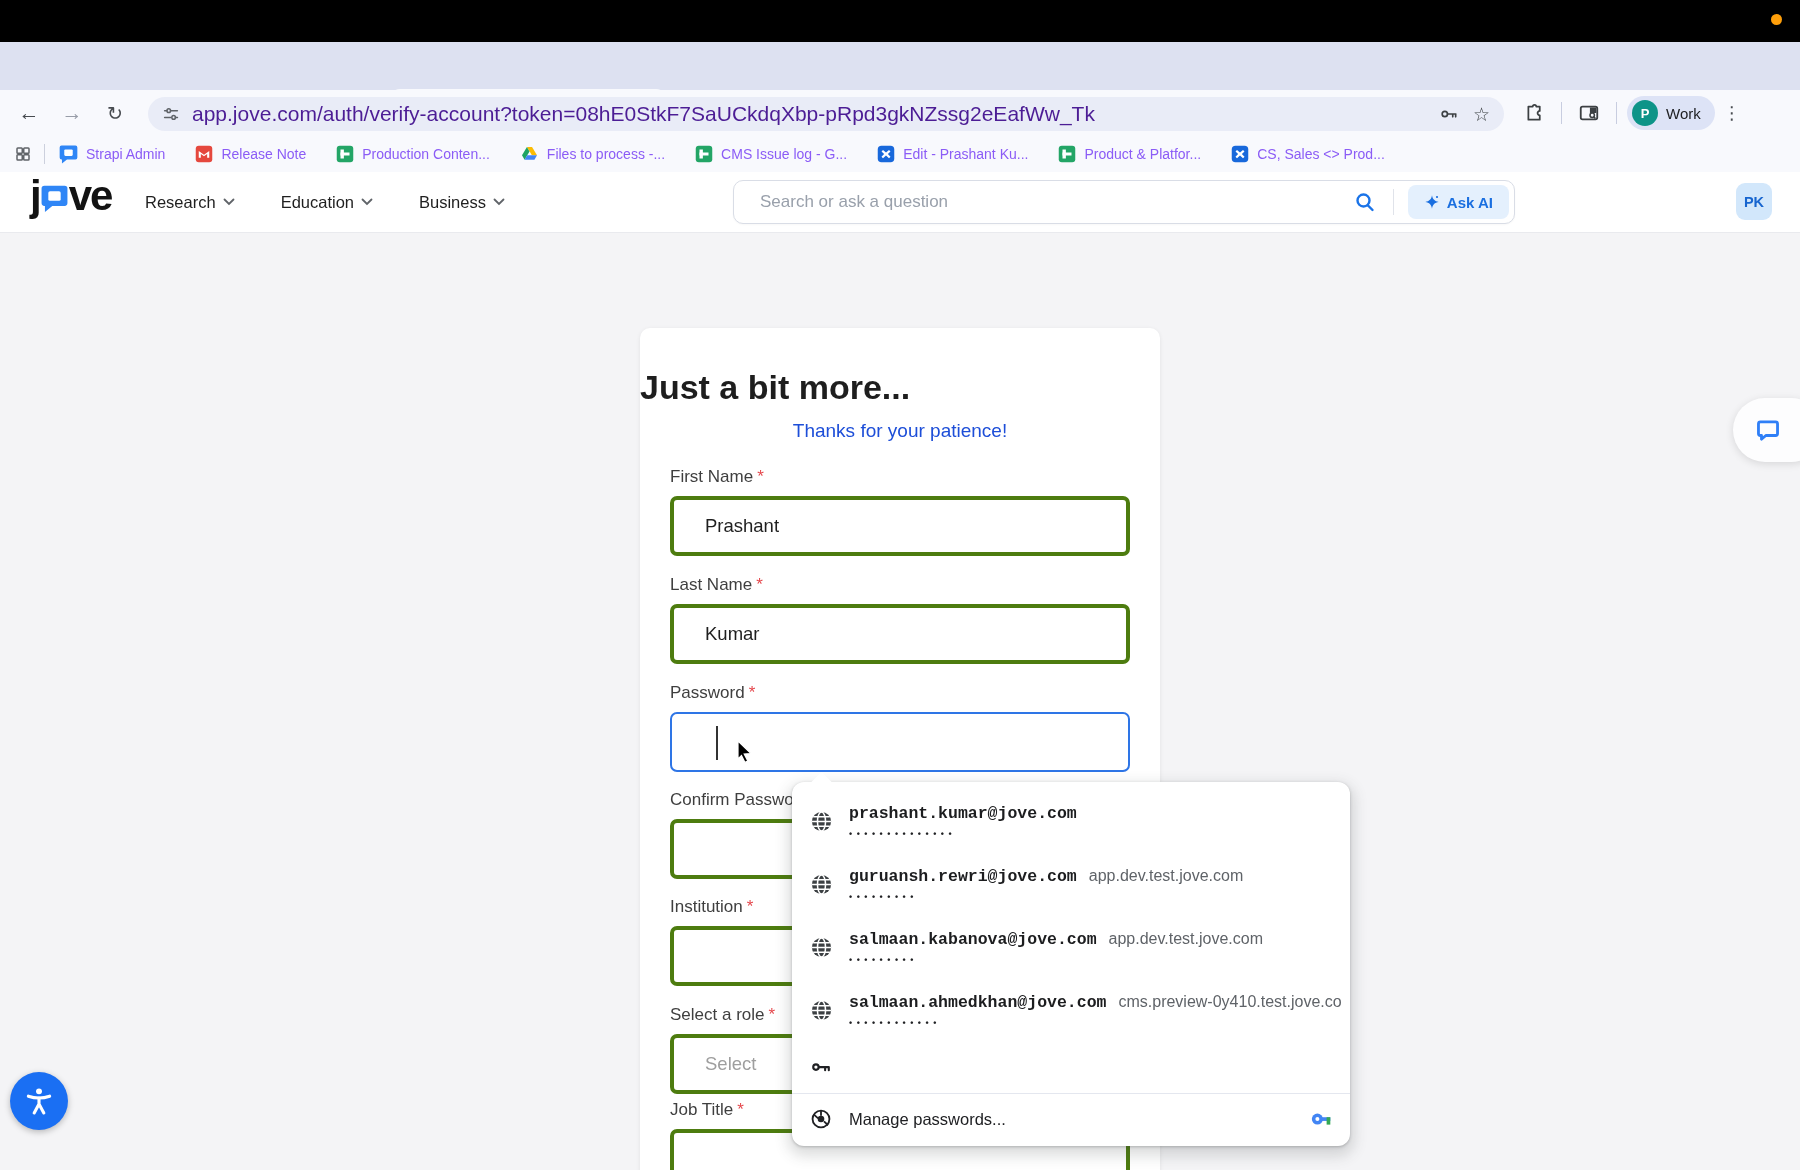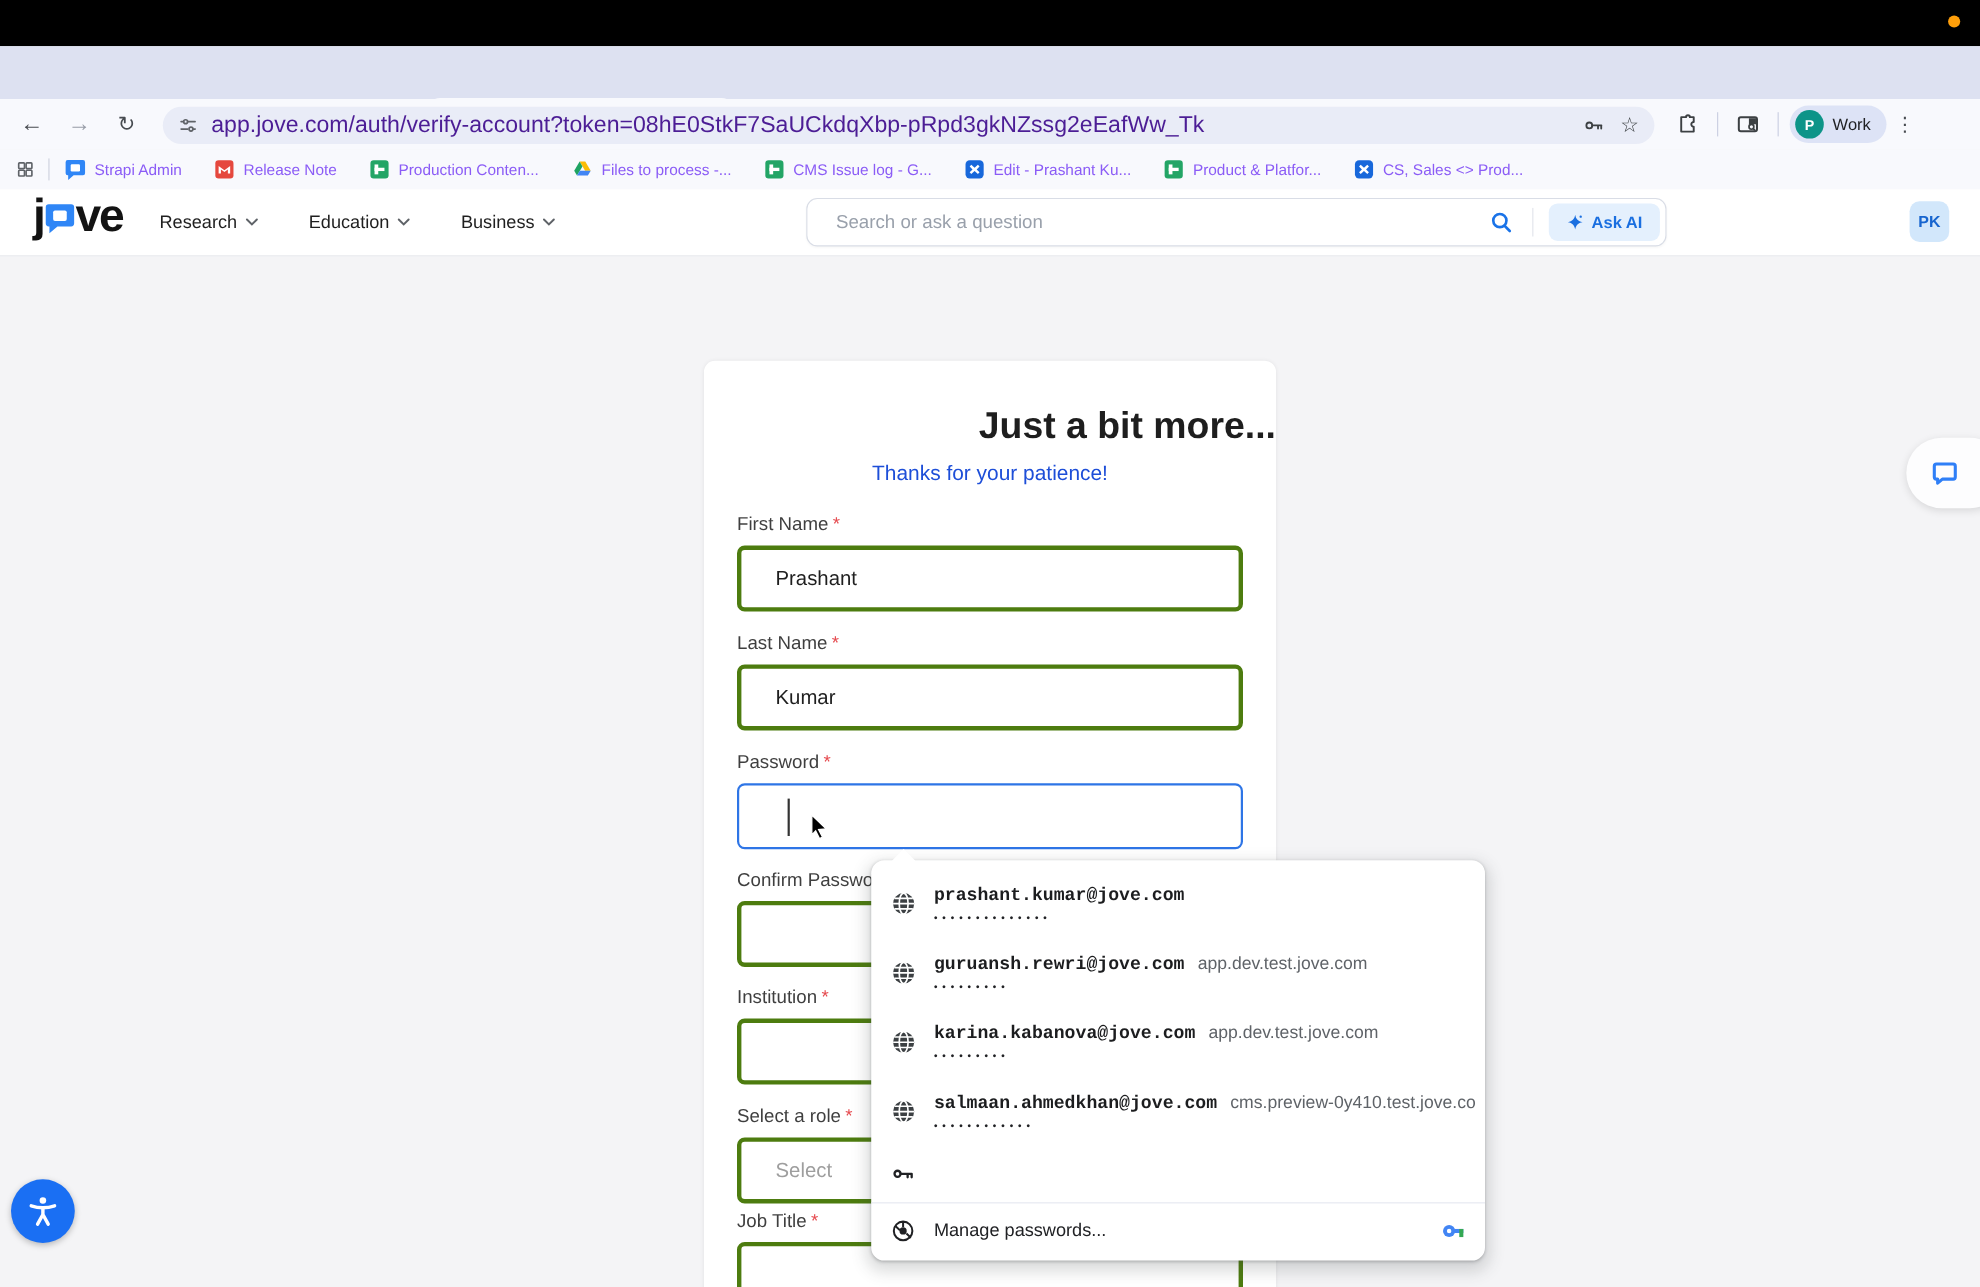--- a/index.html
+++ b/index.html
@@ -64,21 +64,21 @@
   .sw-div{width:1px;height:26px;background:#e0e3ea;margin:0 14px 0 16px;}
   .askai{display:flex;align-items:center;gap:7px;background:#e4f0fd;border-radius:8px;height:34px;
          padding:0 16px;margin-right:5px;}
   .askai span{font-size:15px;color:#1a6fe0;font-weight:bold;}
   .pk{position:absolute;left:1736px;top:11px;width:36px;height:37px;border-radius:9px;background:#d2e7fb;
       color:#1765cf;font-weight:bold;font-size:14.5px;display:flex;align-items:center;justify-content:center;}
 
   
   .card{position:absolute;left:640px;top:328px;width:520px;height:860px;background:#fff;border-radius:10px;
         box-shadow:0 1px 4px rgba(0,0,0,.08);}
-  .card h1{margin:0;position:absolute;top:40px;left:0;width:100%;text-align:right;
+  .card h1{margin:0;position:absolute;top:40px;left:0;width:100%;text-align:left;
            font-size:34px;font-weight:bold;color:#1e1e1e;}
   .card .sub{position:absolute;top:92px;left:0;width:100%;text-align:center;font-size:19px;color:#1d4ed8;}
   .fgroup{position:absolute;left:30px;width:460px;}
   .fgroup .flabel{font-size:17px;color:#3f3f3f;}
   .fgroup .req{color:#e5484d;margin-left:4px;}
   .finput{position:absolute;left:0;top:29px;width:460px;height:60px;border:4px solid #4d7c0f;border-radius:7px;
           background:#fff;font-size:18.5px;color:#1f1f1f;display:flex;align-items:center;padding-left:31px;}
   .finput.focused{border:2px solid #2e75e6;}
   .finput .ph{color:#9e9e9e;}
   .f-0{top:139px;} .f-1{top:247px;} .f-2{top:355px;} .f-3{top:462px;}
@@ -441,21 +441,21 @@
         <div class="af-row afr-2">
           <span class="af-ico">
             <svg width="23" height="23" viewBox="0 0 24 24">
               <circle cx="12" cy="12" r="10" fill="#3c4043"></circle>
               <ellipse cx="12" cy="12" rx="4.2" ry="10" fill="none" stroke="#fff" stroke-width="1.6"></ellipse>
               <path d="M2 12h20M3.3 7h17.4M3.3 17h17.4" stroke="#fff" stroke-width="1.6"></path>
             </svg>
           </span>
           <div class="af-lines">
             <div class="af-email-line">
-              <span class="af-email">karina.kabanova@jove.com</span>
+              <span class="af-email">salmaan.kabanova@jove.com</span>
               <span class="af-domain">app.dev.test.jove.com</span>
             </div>
             <div class="af-dots">•••••••••</div>
           </div>
         </div>
         <div class="af-row afr-3">
           <span class="af-ico">
             <svg width="23" height="23" viewBox="0 0 24 24">
               <circle cx="12" cy="12" r="10" fill="#3c4043"></circle>
               <ellipse cx="12" cy="12" rx="4.2" ry="10" fill="none" stroke="#fff" stroke-width="1.6"></ellipse>

